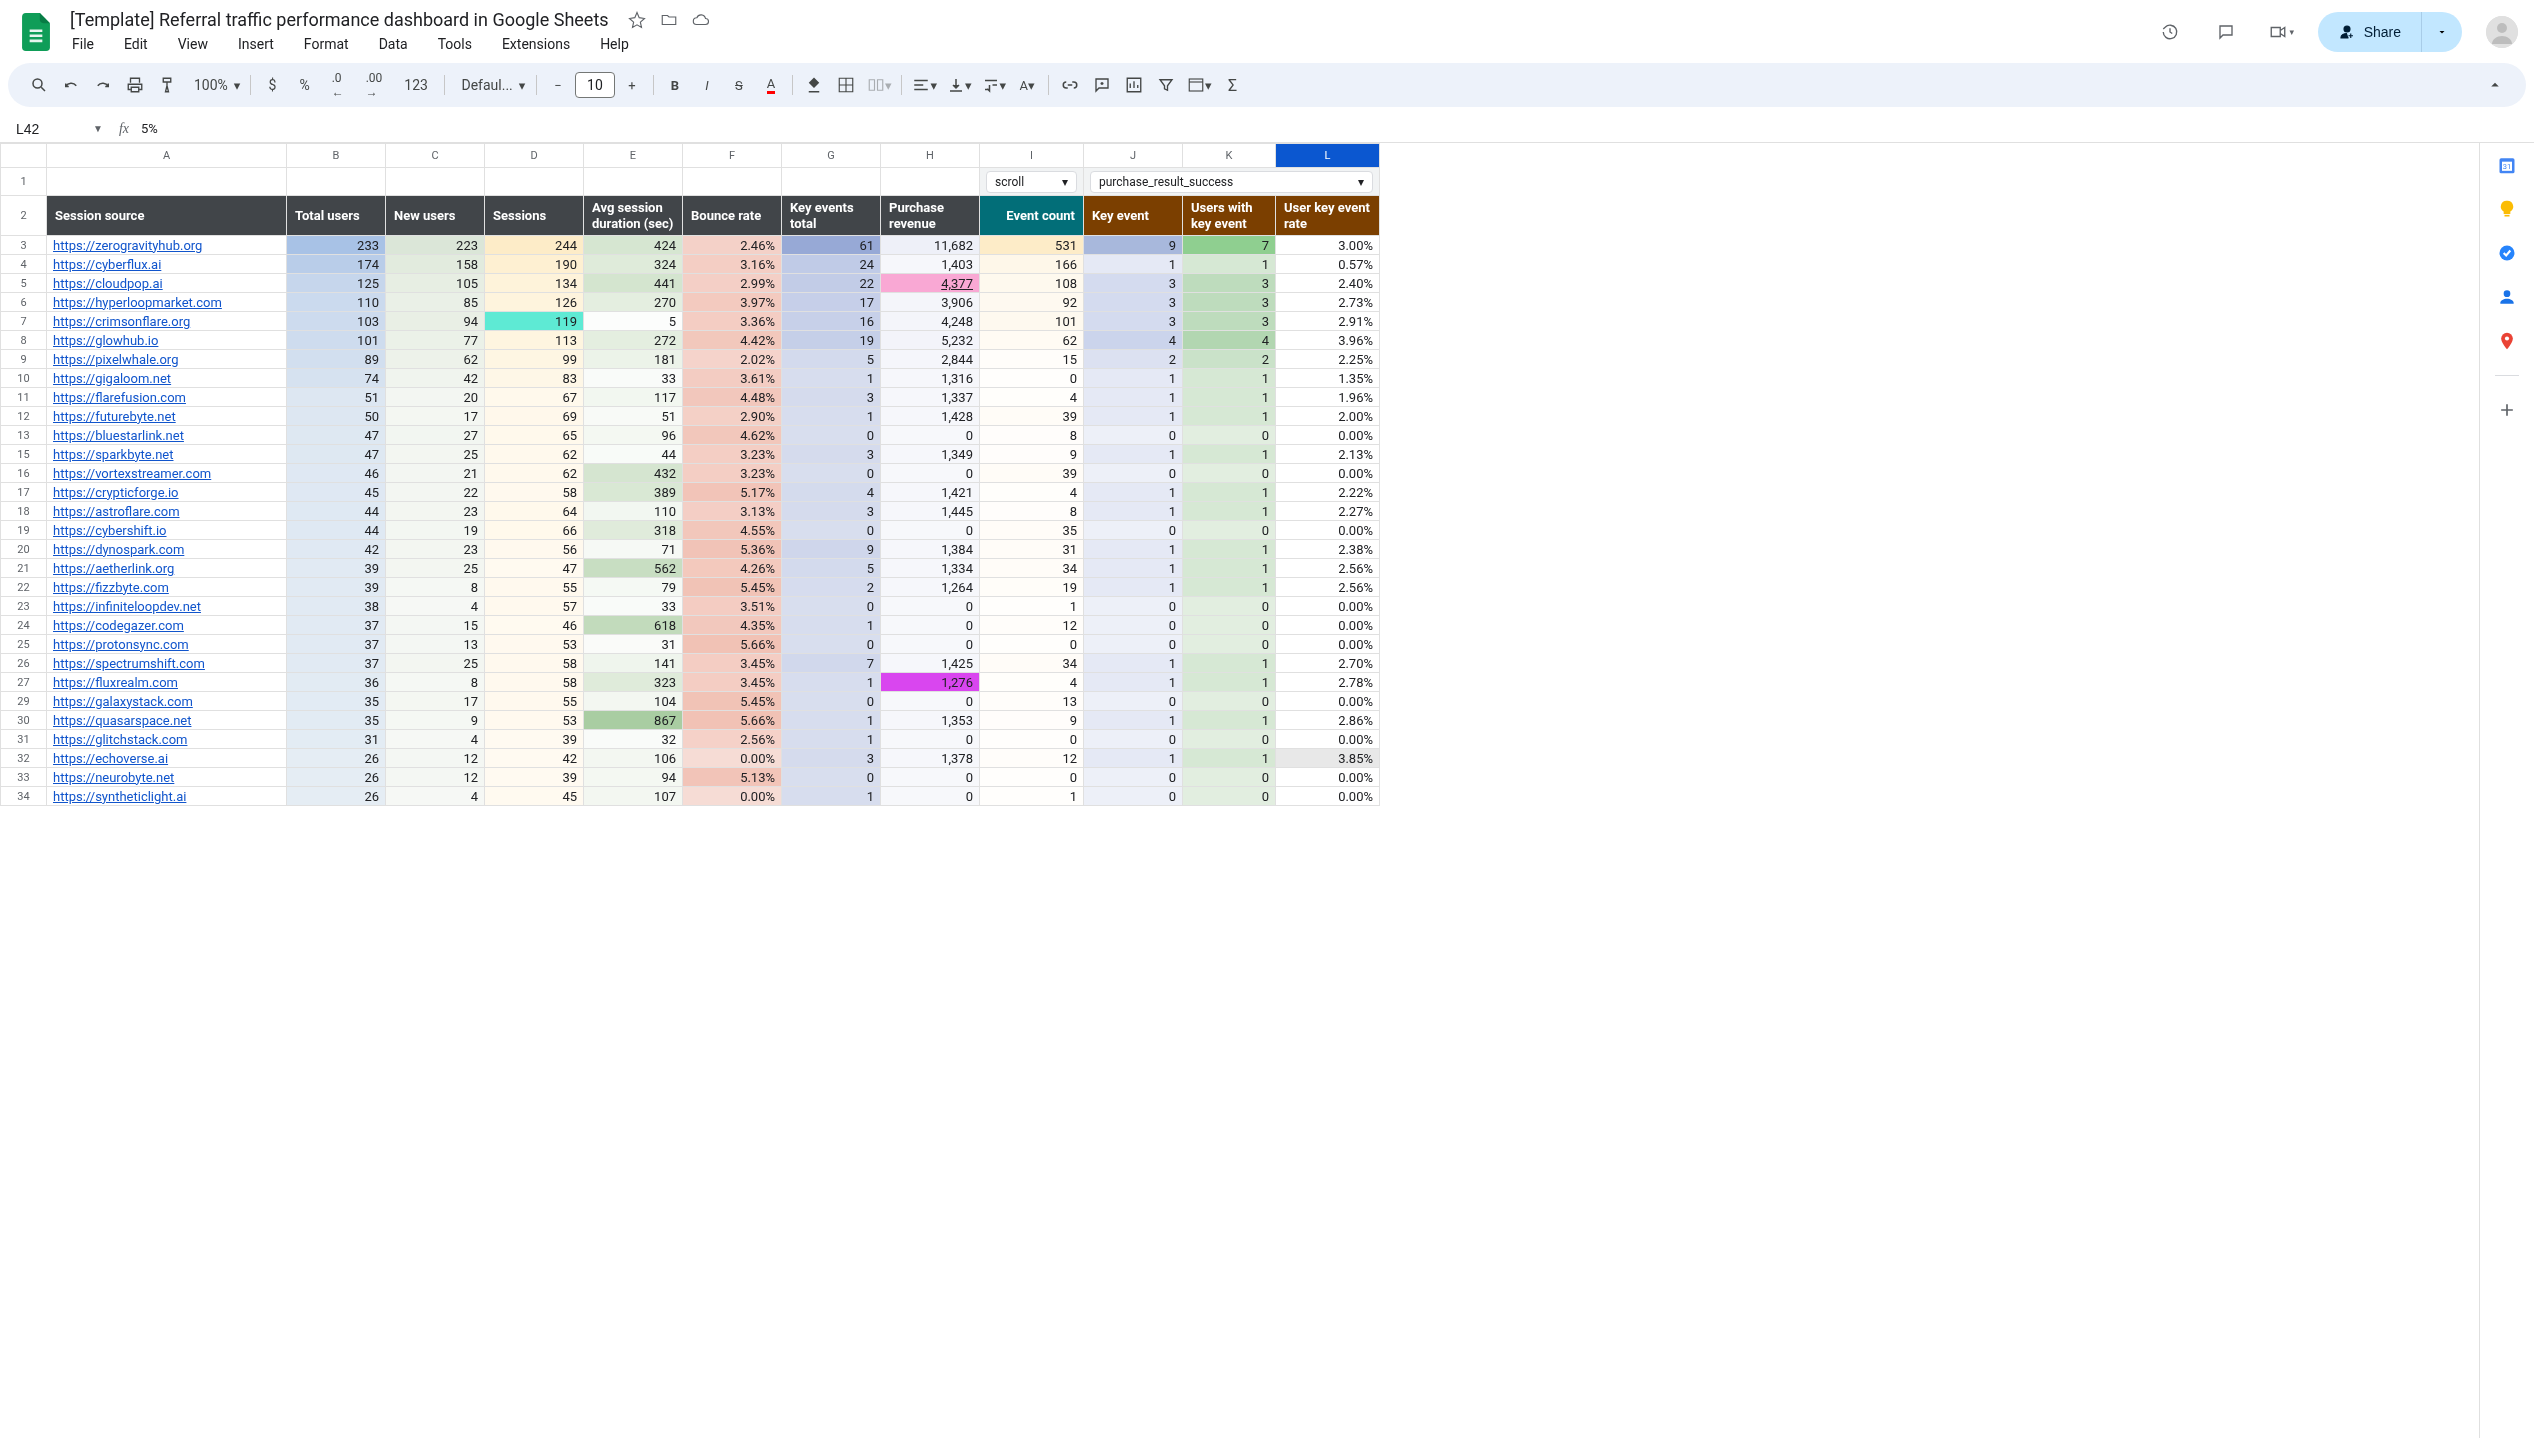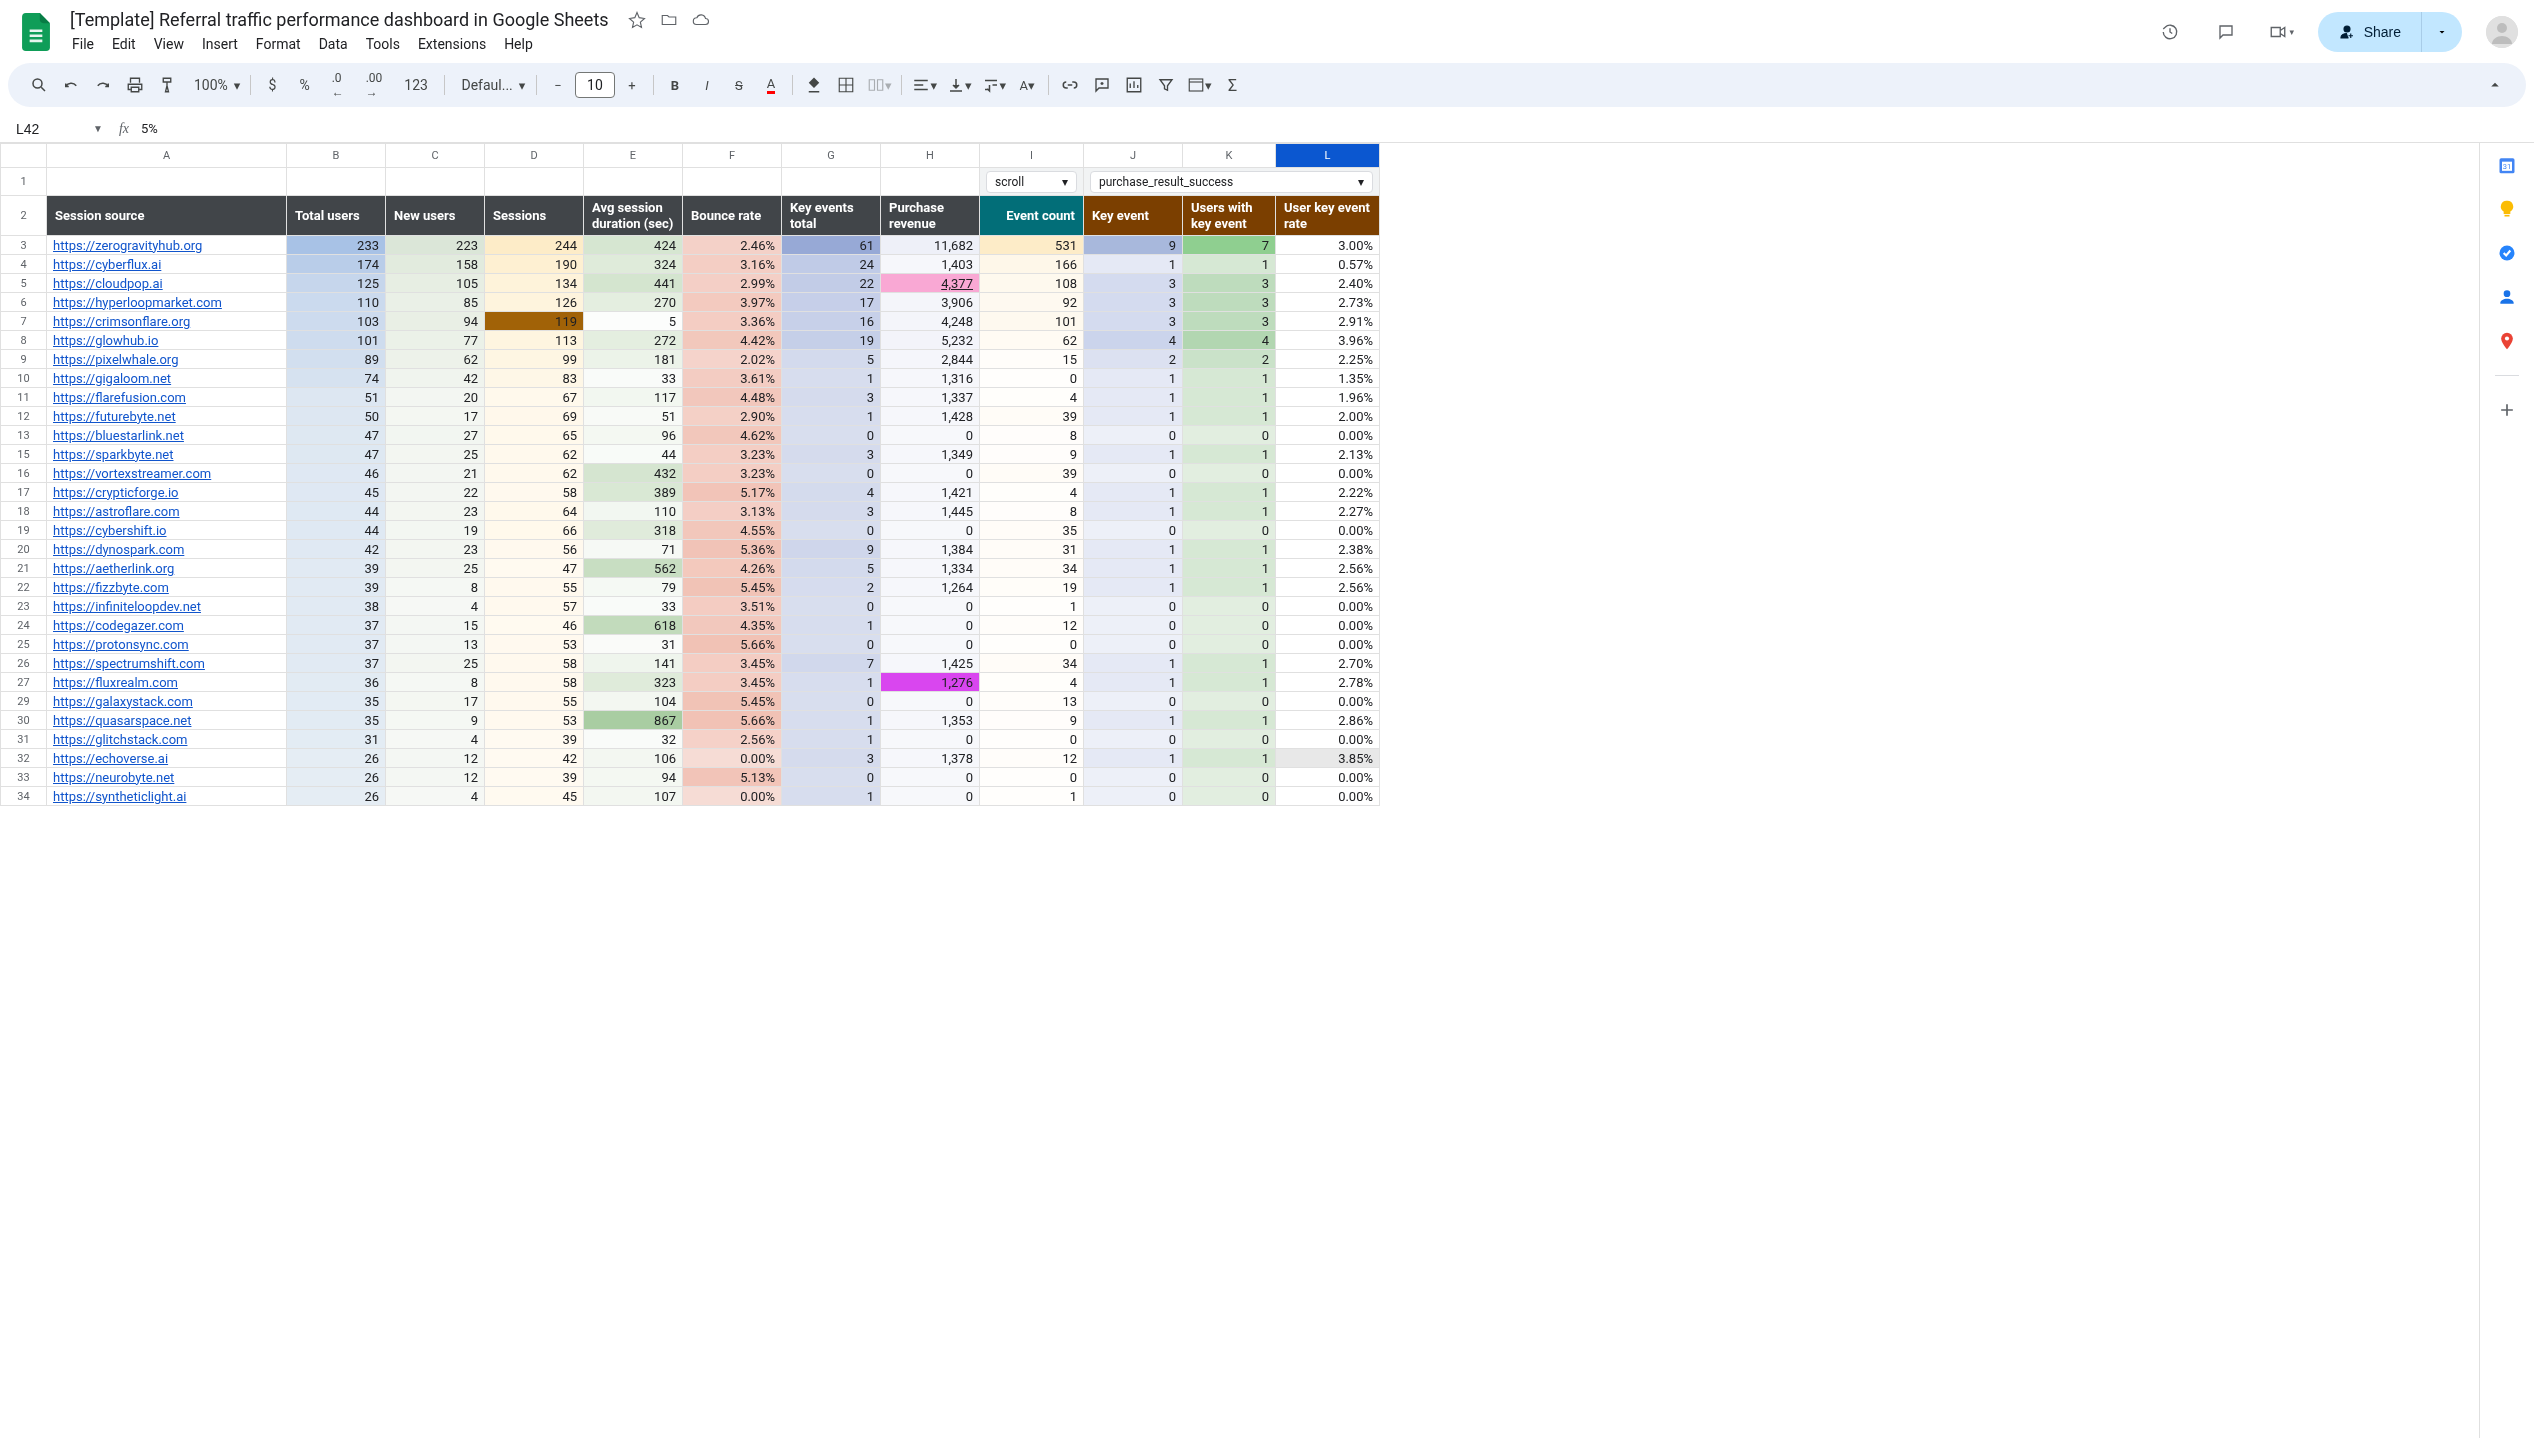--- a/index.html
+++ b/index.html
@@ -7,21 +7,21 @@
 
 
 .header { display: flex; align-items: center; padding: 8px 16px; height: 63px; }
 .logo { width: 40px; height: 40px; display: flex; align-items: center; justify-content: center; cursor: pointer; }
 .logo svg { width: 28px; height: 38px; }
 .title-area { flex: 1; margin-left: 8px; }
 .title-row { display: flex; align-items: center; gap: 12px; }
 .doc-title { font-size: 18px; color: #202124; padding: 2px 6px; border-radius: 4px; }
 .title-icons { display: flex; gap: 12px; }
 .title-icons .ticon { width: 20px; height: 20px; color: #5f6368; cursor: pointer; display: flex; align-items: center; justify-content: center; }
-.menu-row { display: flex; gap: 2px; margin-top: 0; }
+.menu-row { display: flex; gap: 14px; margin-top: 0; }
 .menu-item { padding: 4px 8px; font-size: 14px; color: #202124; cursor: pointer; border-radius: 4px; }
 .header-right { display: flex; align-items: center; gap: 16px; }
 .hr-icon { width: 40px; height: 40px; display: flex; align-items: center; justify-content: center; color: #5f6368; cursor: pointer; border-radius: 50%; }
 .share-area { display: flex; align-items: center; }
 .share-btn { background: #c2e7ff; color: #001d35; border: none; border-radius: 40px 0 0 40px; padding: 10px 20px; font-size: 14px; font-weight: 500; display: flex; align-items: center; gap: 8px; cursor: pointer; height: 40px; }
 .share-dd { background: #c2e7ff; border: none; border-radius: 0 40px 40px 0; padding: 10px 14px; cursor: pointer; height: 40px; border-left: 1px solid #a8cce8; display: flex; align-items: center; }
 .avatar { width: 32px; height: 32px; border-radius: 50%; background: #ddd; margin-left: 8px; cursor: pointer; overflow: hidden; }
 .avatar svg { width: 100%; height: 100%; }
 
 
@@ -420,21 +420,21 @@
             <td style="background:#fef9f0;">92</td>
             <td style="background:#d4dbef;">3</td>
             <td style="background:#bedcbd;">3</td>
             <td style="background:#fff;">2.73%</td>
           </tr>
           <tr class="data-row">
             <th class="row-hdr">7</th>
             <td class="link-cell" style="">https://crimsonflare.org</td>
             <td style="background:#cddbee;">103</td>
             <td style="background:#e9efe5;">94</td>
-            <td style="background:#a16207;padding-left:44px;">119</td>
+            <td style="background:#5eead4;padding-left:44px;">119</td>
             <td style="background:#fcfdfc;">5</td>
             <td style="background:#f4cdc3;">3.36%</td>
             <td style="background:#c7d0e9;">16</td>
             <td style="background:#f4f5fa;">4,248</td>
             <td style="background:#fef9ef;">101</td>
             <td style="background:#d4dbef;">3</td>
             <td style="background:#bedcbd;">3</td>
             <td style="background:#fff;">2.91%</td>
           </tr>
           <tr class="data-row">

